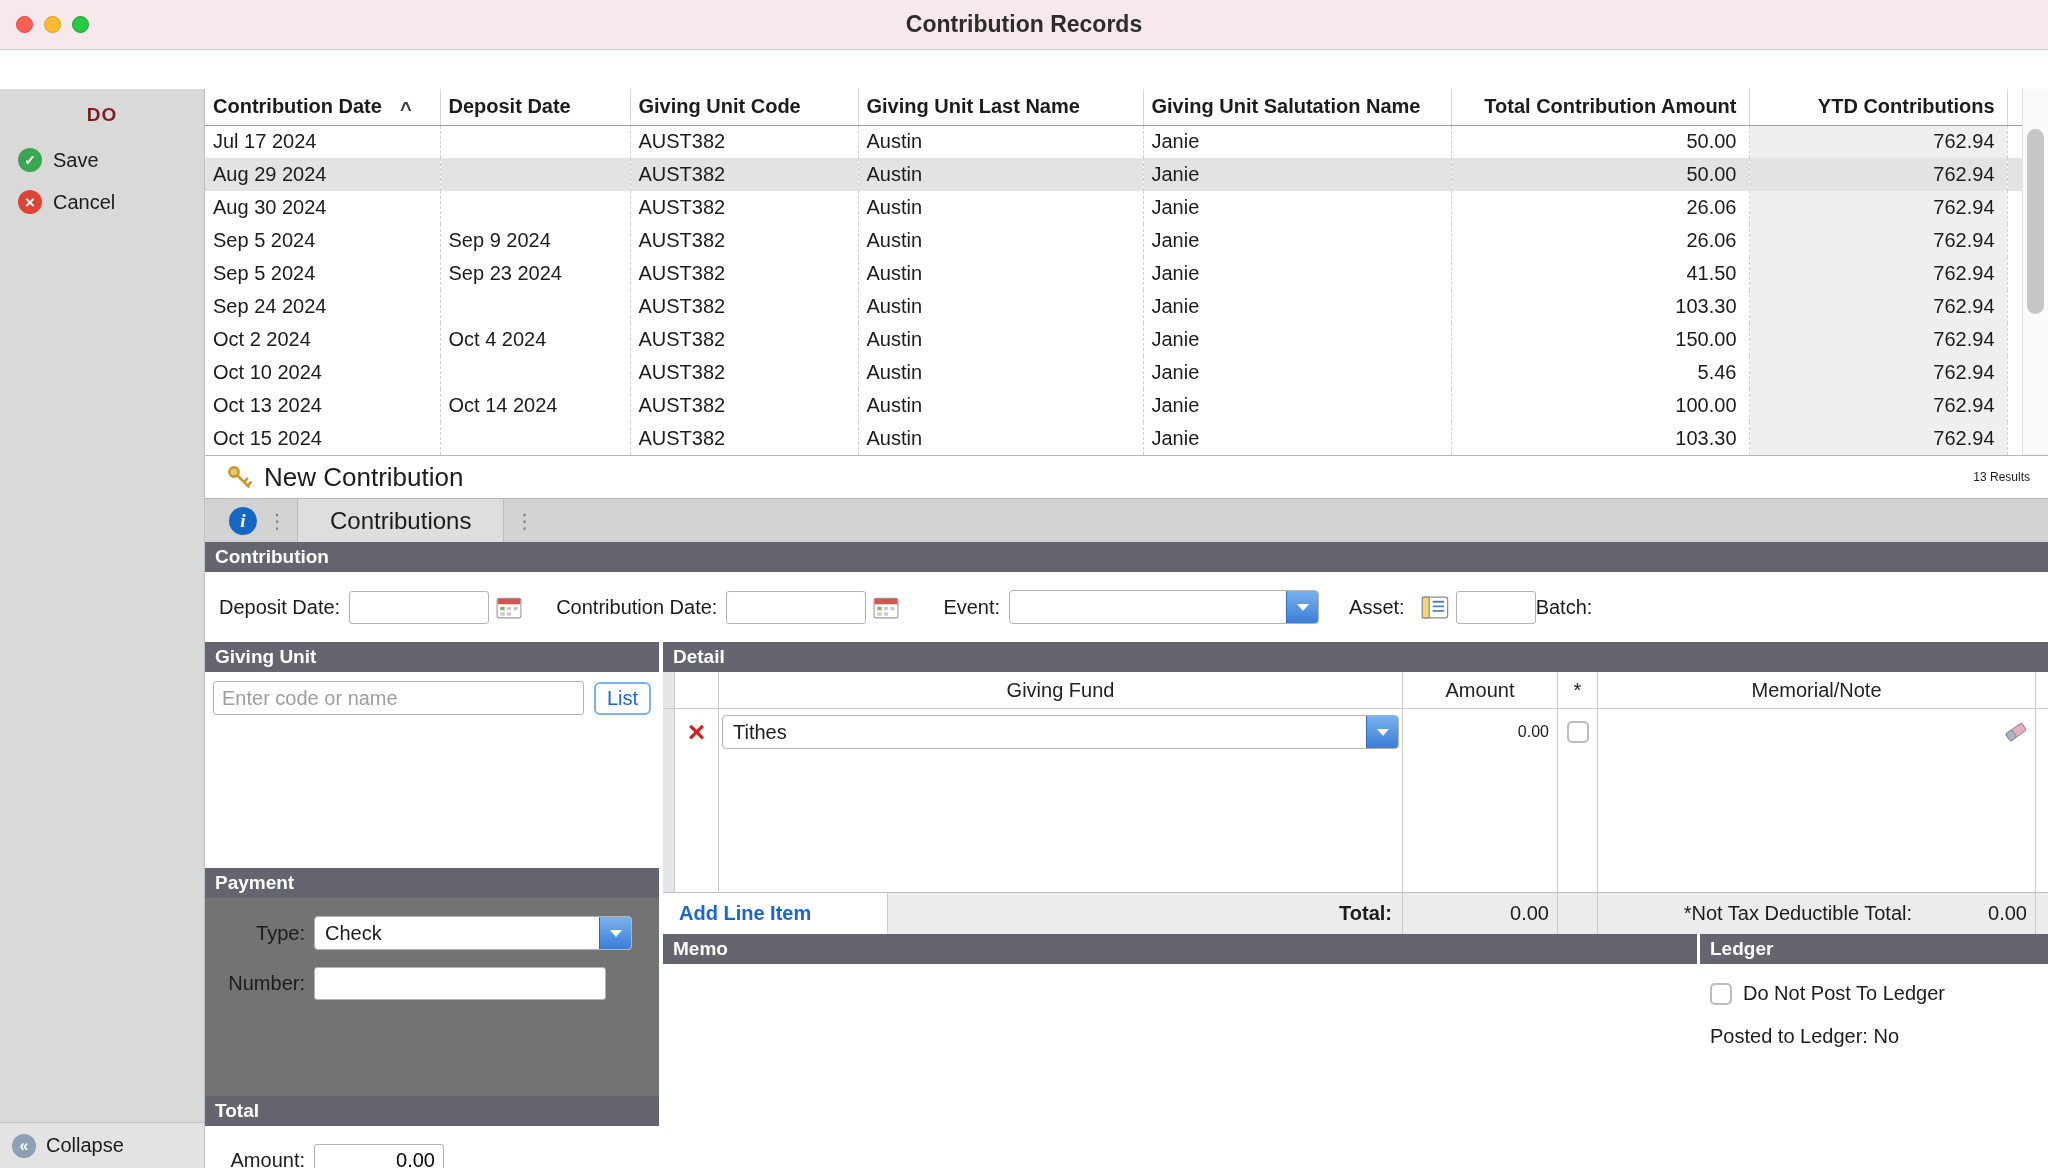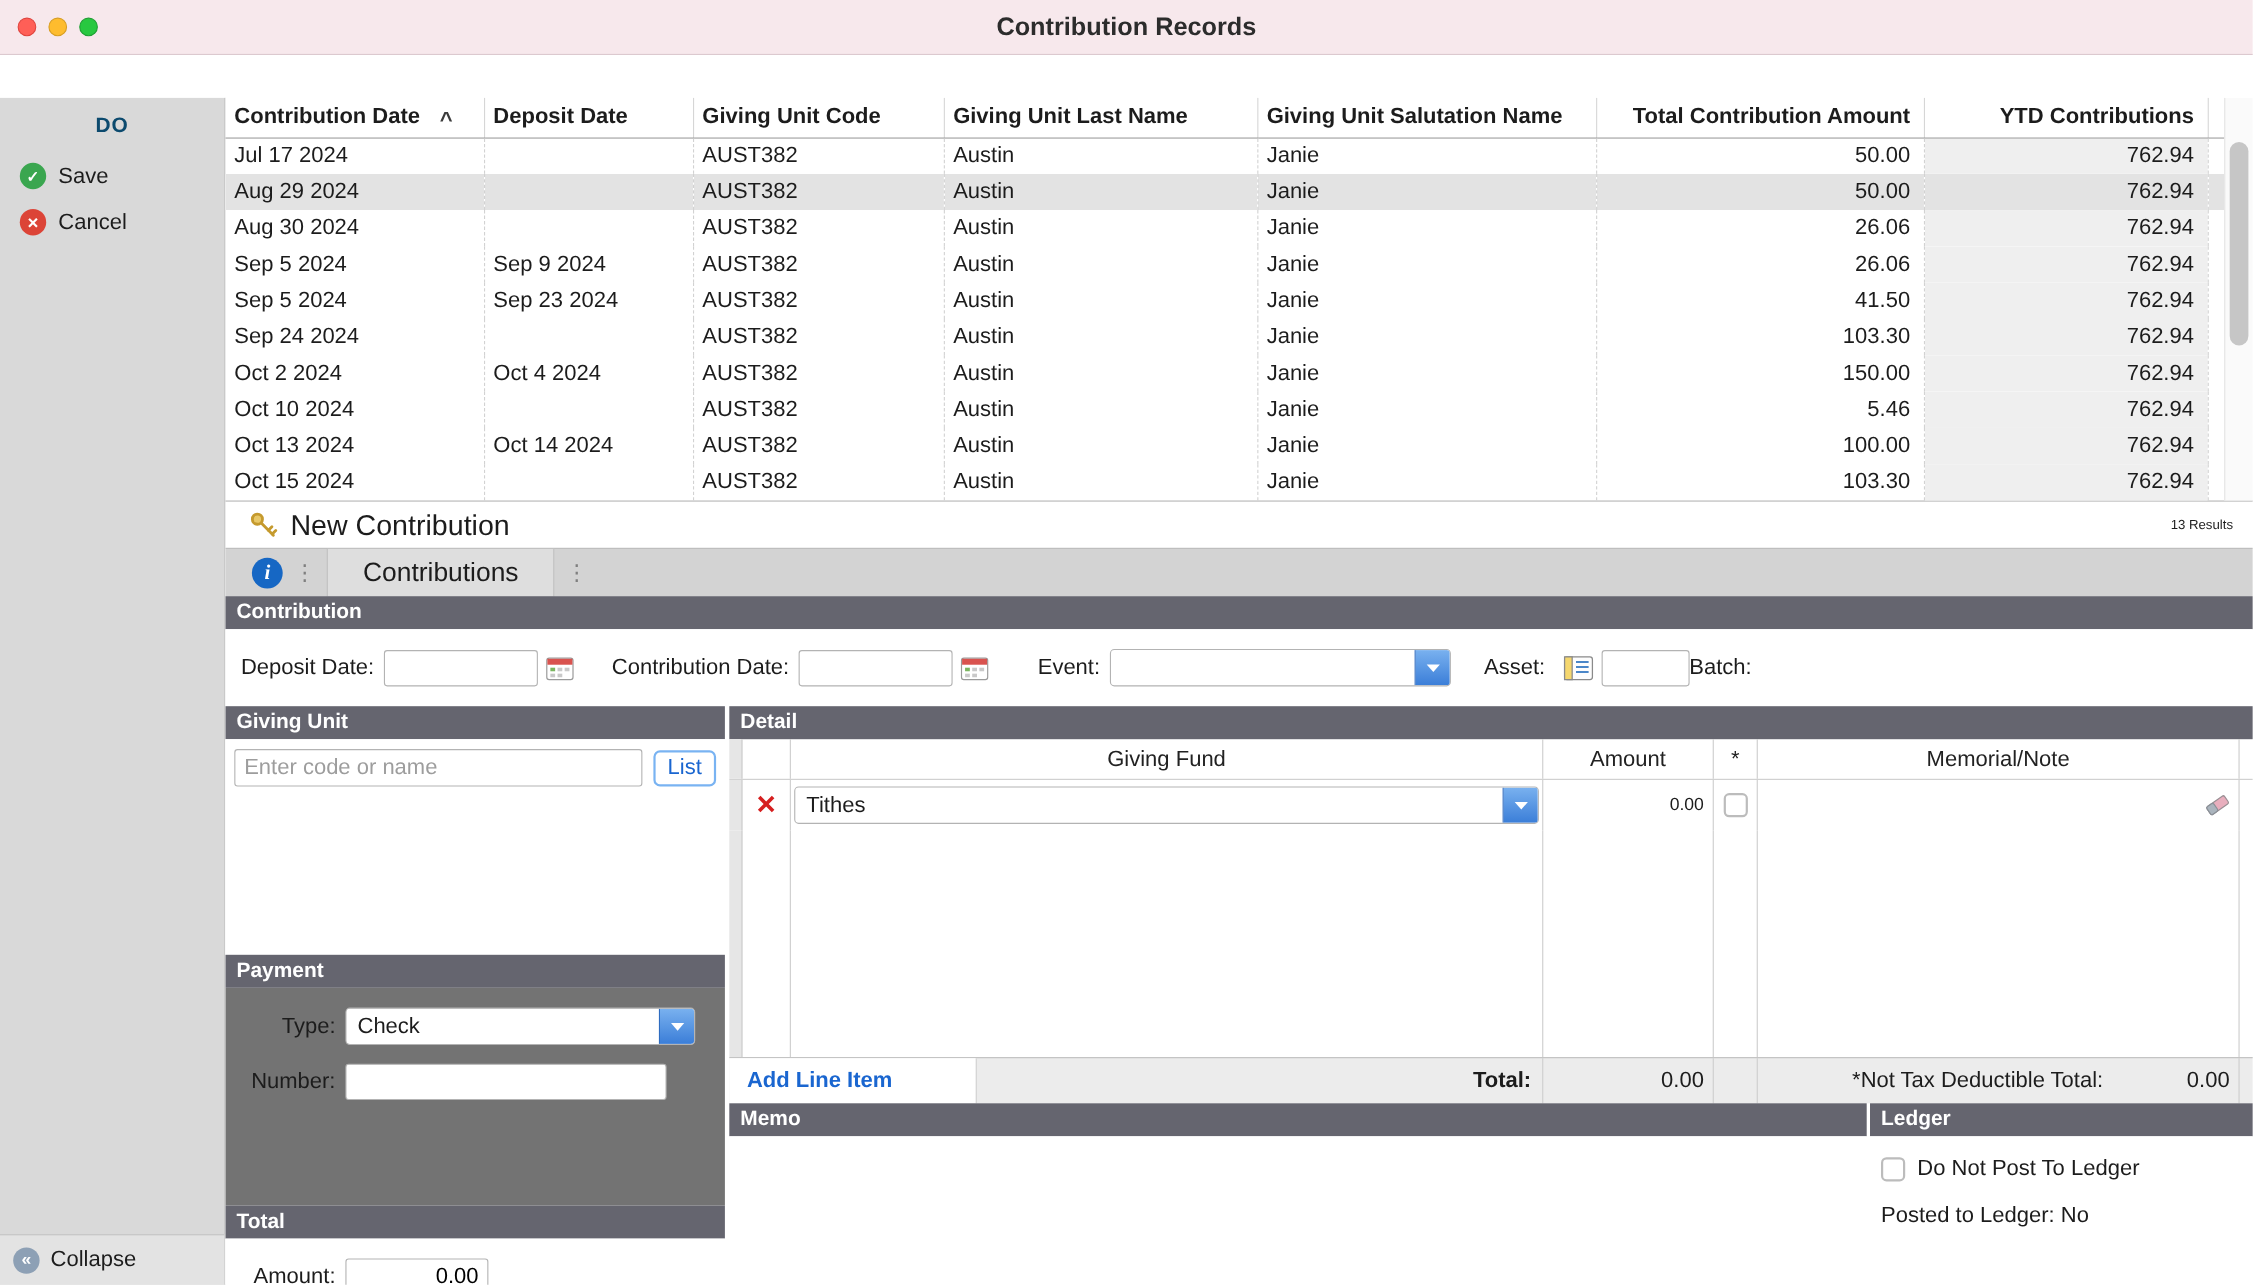--- a/index.html
+++ b/index.html
@@ -17,21 +17,21 @@
   .tl { width:17px; height:17px; border-radius:50%; display:inline-block; }
   .tl.red { background:#ff5f57; border:1px solid #e0443e; }
   .tl.yellow { background:#febc2e; border:1px solid #d89e22; }
   .tl.green { background:#28c840; border:1px solid #1f9f33; }
   .window-title { font-size:23px; font-weight:bold; color:#2c2c2c; }
 
   .main { flex:1; display:flex; min-height:0; }
 
   
   .sidebar { flex:none; width:205px; background:#d9d9d9; border-right:1px solid #bfbfbf; display:flex; flex-direction:column; }
-  .sidebar-header { text-align:center; font-weight:bold; color:#0c4a6e; font-size:19px; letter-spacing:1px; padding:15px 0 13px; }
+  .sidebar-header { text-align:center; font-weight:bold; color:#7f1d1d; font-size:19px; letter-spacing:1px; padding:15px 0 13px; }
   .sidebar-item { display:flex; align-items:center; gap:11px; padding:9px 0 9px 18px; font-size:20px; cursor:default; }
   .circle-icon { width:24px; height:24px; border-radius:50%; display:flex; align-items:center; justify-content:center;
     color:#fff; font-size:14px; font-weight:bold; flex:none; line-height:1; }
   .green-icon { background:#3aa64f; }
   .red-icon { background:#dc4437; font-size:17px; }
   .gray-icon { background:#8da0b5; font-size:16px; }
   .sidebar-spacer { flex:1; }
   .sidebar-footer { height:46px; background:#e3e3e3; border-top:1px solid #c3c3c3;
     display:flex; align-items:center; gap:10px; padding-left:12px; font-size:20px; }
 
@@ -120,21 +120,21 @@
   .amount-cell { justify-content:flex-end; padding-right:8px; }
   .checkbox { width:22px; height:22px; border:2px solid #bcbcbc; border-radius:5px; background:#fff; margin:auto; flex:none; }
   .memo-cell { justify-content:flex-end; padding-right:6px; }
   .foot-left { grid-column:1/4; justify-content:space-between; padding-right:10px;font-weight:bold; }
   .add-line-box { height:100%; width:225px; background:#fff; border-right:1px solid #ccc;
     display:flex; align-items:center; padding-left:16px; }
   .add-link { color:#1a66d0; font-size:20px; text-decoration:none; }
   .foot-ntd { justify-content:flex-end; padding-right:8px; }
   .ntd-val { width:115px; text-align:right; }
 
-  .memo-ledger { flex:none; height:165px; display:flex; }
+  .memo-ledger { flex:none; height:234px; display:flex; }
   .memo-pane { flex:1; min-width:0; margin-right:3px; display:flex; flex-direction:column; }
   .memo-body { flex:1; background:#fff; }
   .ledger-pane { flex:none; width:348px; display:flex; flex-direction:column; }
   .ledger-body { flex:1; padding:18px 0 0 10px; font-size:20px; background:#fff; }
   .ledger-row { display:flex; align-items:center; gap:11px; }
   .ledger-row .checkbox { margin:0; }
   .ledger-posted { margin-top:20px; }
 </style>
 </head>
 <body>

